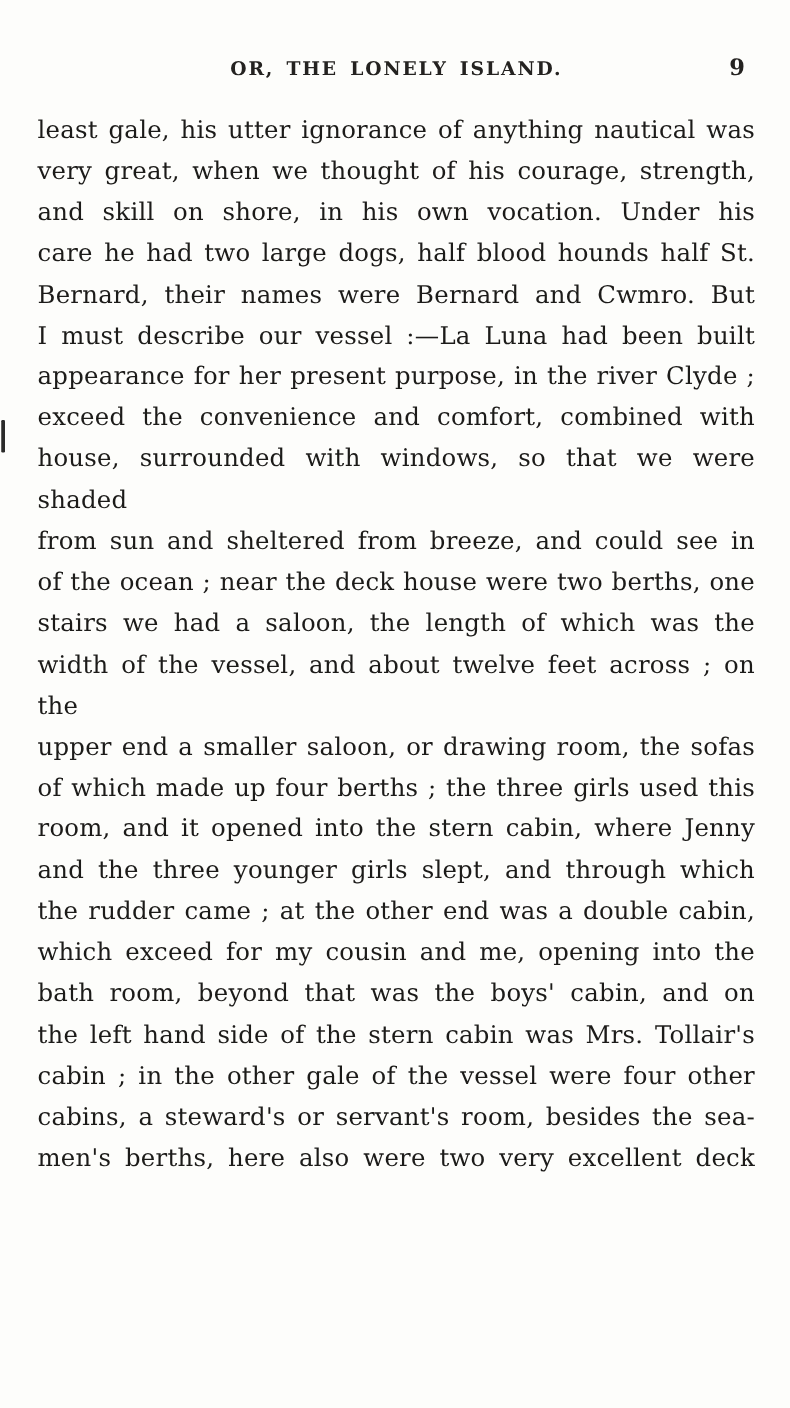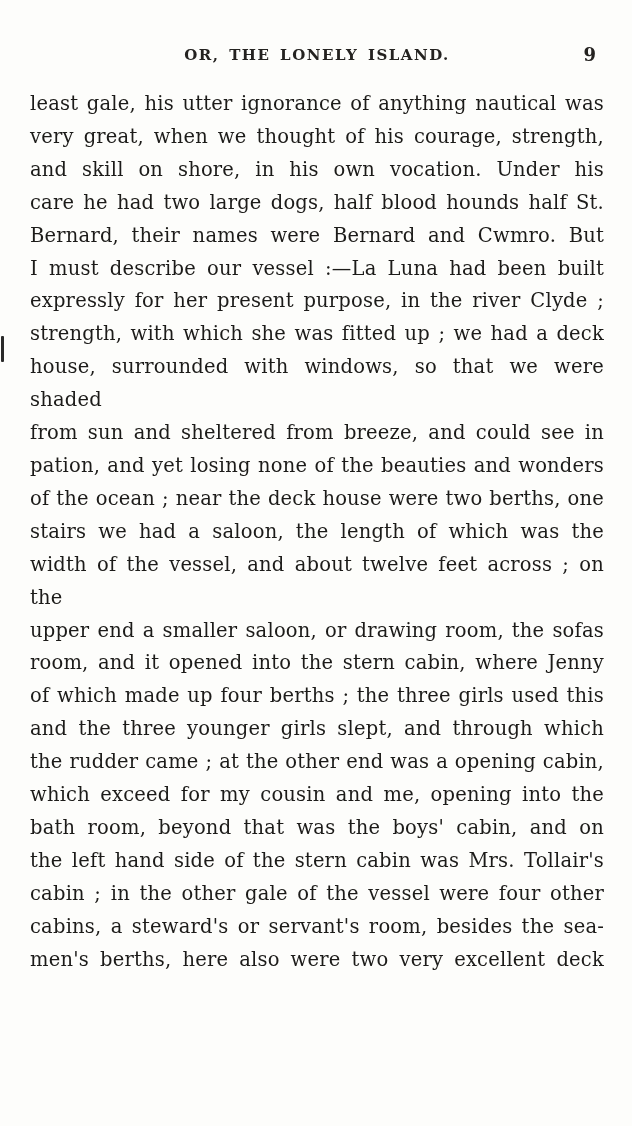--- a/index.html
+++ b/index.html
@@ -79,33 +79,32 @@
     <div class="page-number">9</div>
   </div>
 
   <div class="body-text">
       <div class="text-line">least gale, his utter ignorance of anything nautical was</div>
       <div class="text-line">very great, when we thought of his courage, strength,</div>
       <div class="text-line">and skill on shore, in his own vocation. Under his</div>
       <div class="text-line">care he had two large dogs, half blood hounds half St.</div>
       <div class="text-line">Bernard, their names were Bernard and Cwmro. But</div>
       <div class="text-line">I must describe our vessel :—La Luna had been built</div>
-      <div class="text-line">expressly for her present purpose, in the river Clyde ;</div>
-      <div class="text-line">strength, with which she was fitted up ; we had a deck</div>
+      <div class="text-line">appearance for her present purpose, in the river Clyde ;</div>
+      <div class="text-line">exceed the convenience and comfort, combined with</div>
       <div class="text-line">house, surrounded with windows, so that we were shaded</div>
       <div class="text-line">from sun and sheltered from breeze, and could see in</div>
-      <div class="text-line">pation, and yet losing none of the beauties and wonders</div>
       <div class="text-line">of the ocean ; near the deck house were two berths, one</div>
       <div class="text-line">stairs we had a saloon, the length of which was the</div>
       <div class="text-line">width of the vessel, and about twelve feet across ; on the</div>
       <div class="text-line">upper end a smaller saloon, or drawing room, the sofas</div>
+      <div class="text-line">of which made up four berths ; the three girls used this</div>
       <div class="text-line">room, and it opened into the stern cabin, where Jenny</div>
-      <div class="text-line">of which made up four berths ; the three girls used this</div>
       <div class="text-line">and the three younger girls slept, and through which</div>
-      <div class="text-line">the rudder came ; at the other end was a opening cabin,</div>
+      <div class="text-line">the rudder came ; at the other end was a double cabin,</div>
       <div class="text-line">which exceed for my cousin and me, opening into the</div>
       <div class="text-line">bath room, beyond that was the boys' cabin, and on</div>
       <div class="text-line">the left hand side of the stern cabin was Mrs. Tollair's</div>
       <div class="text-line">cabin ; in the other gale of the vessel were four other</div>
       <div class="text-line">cabins, a steward's or servant's room, besides the sea-</div>
       <div class="text-line">men's berths, here also were two very excellent deck</div>
     </div>
 </div>
 
 </body></html>

